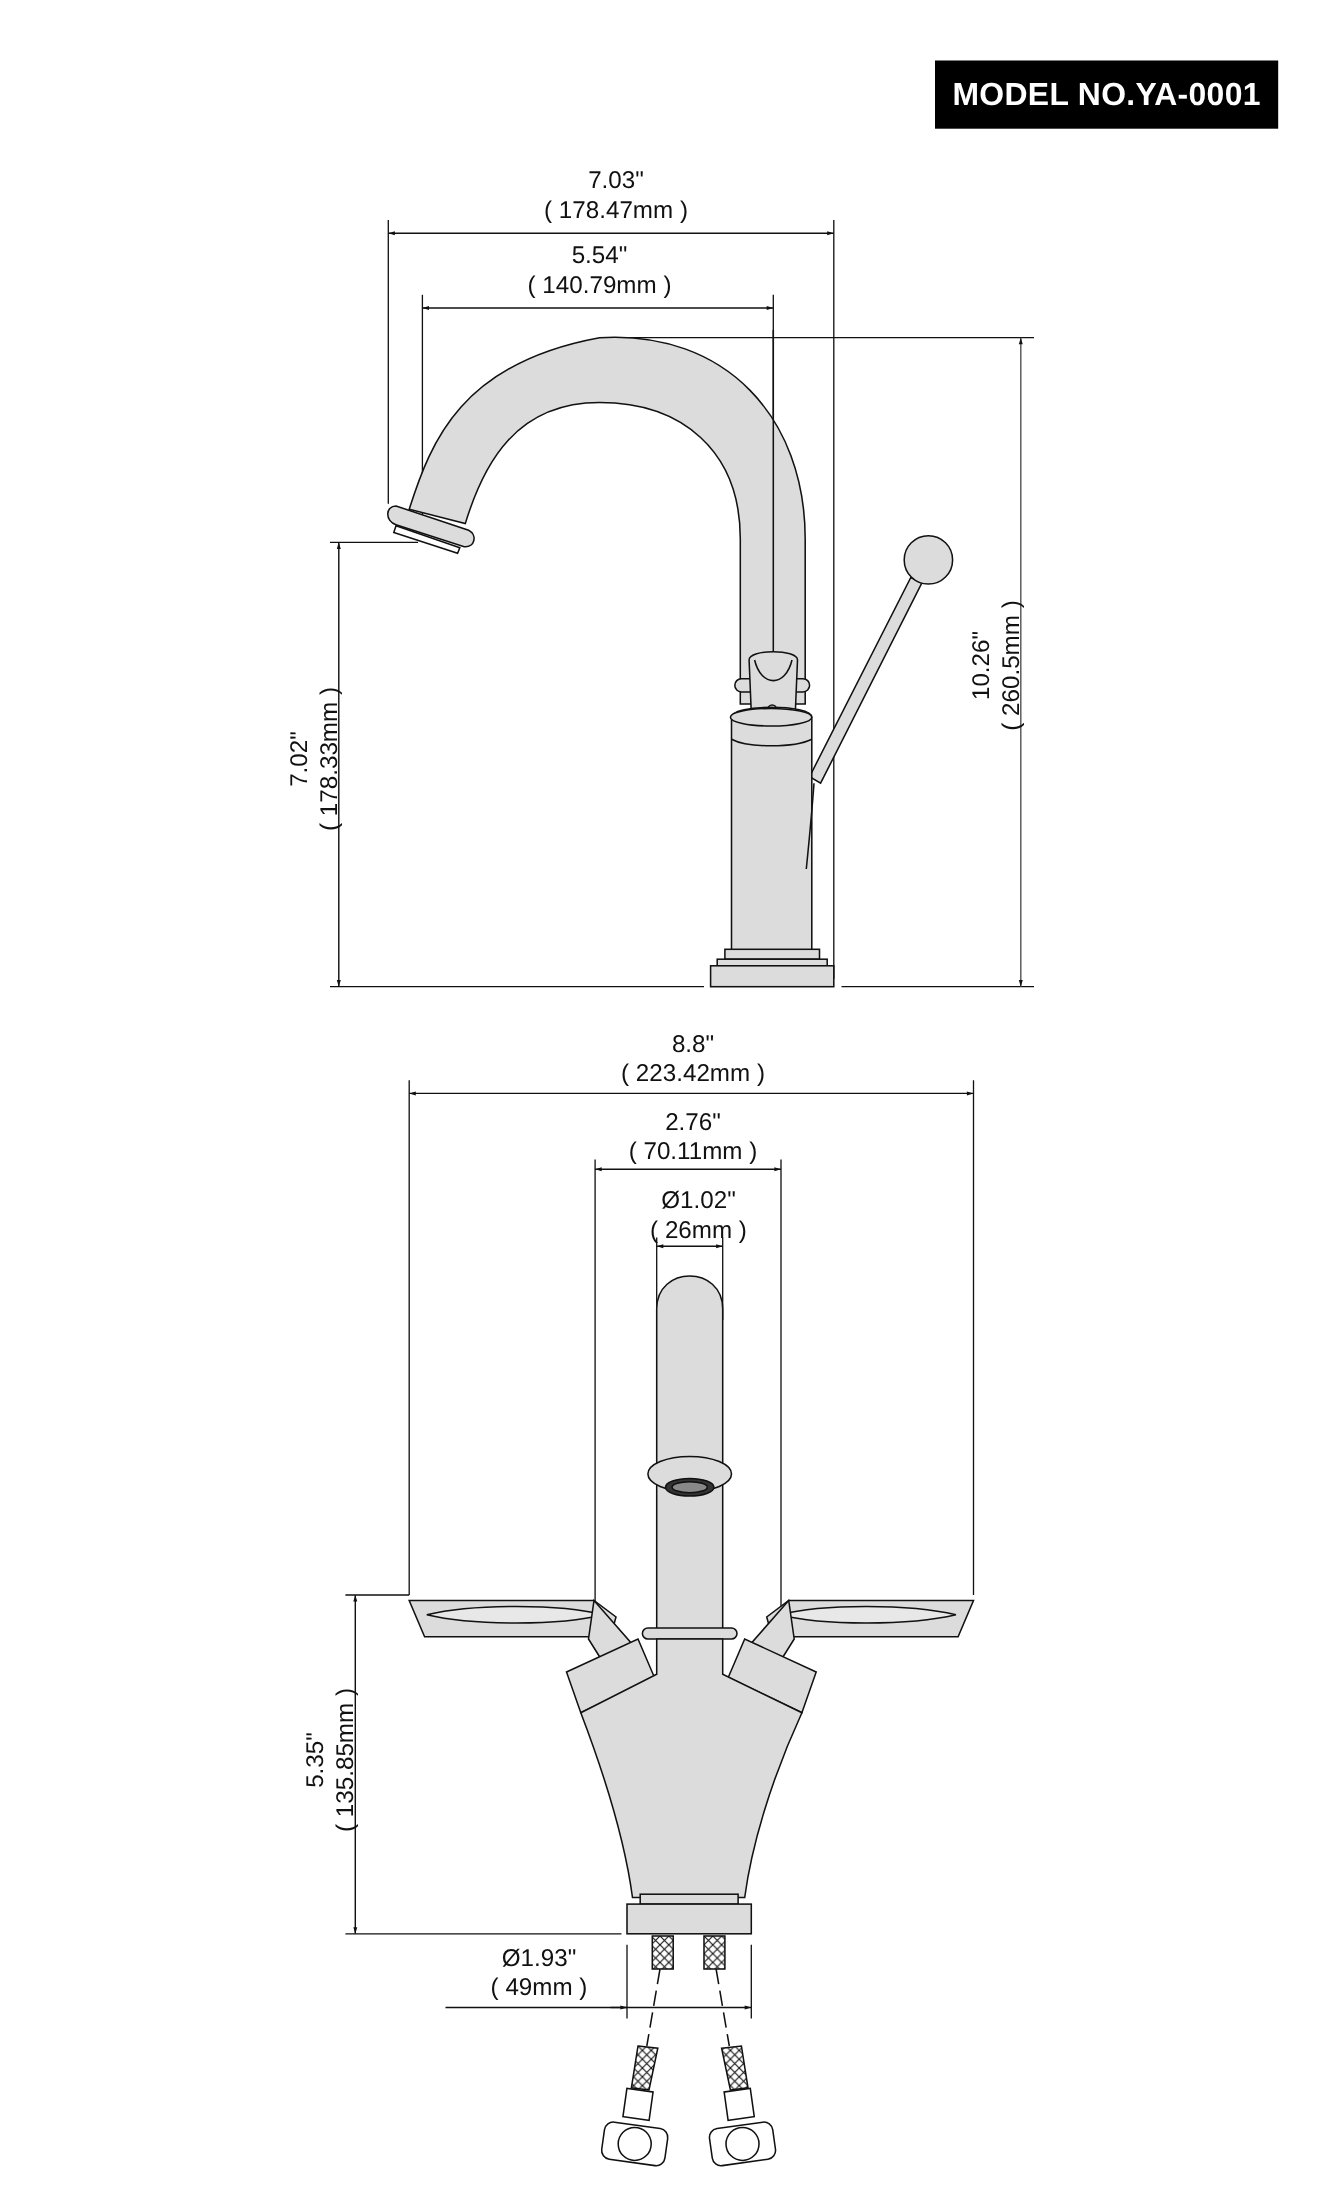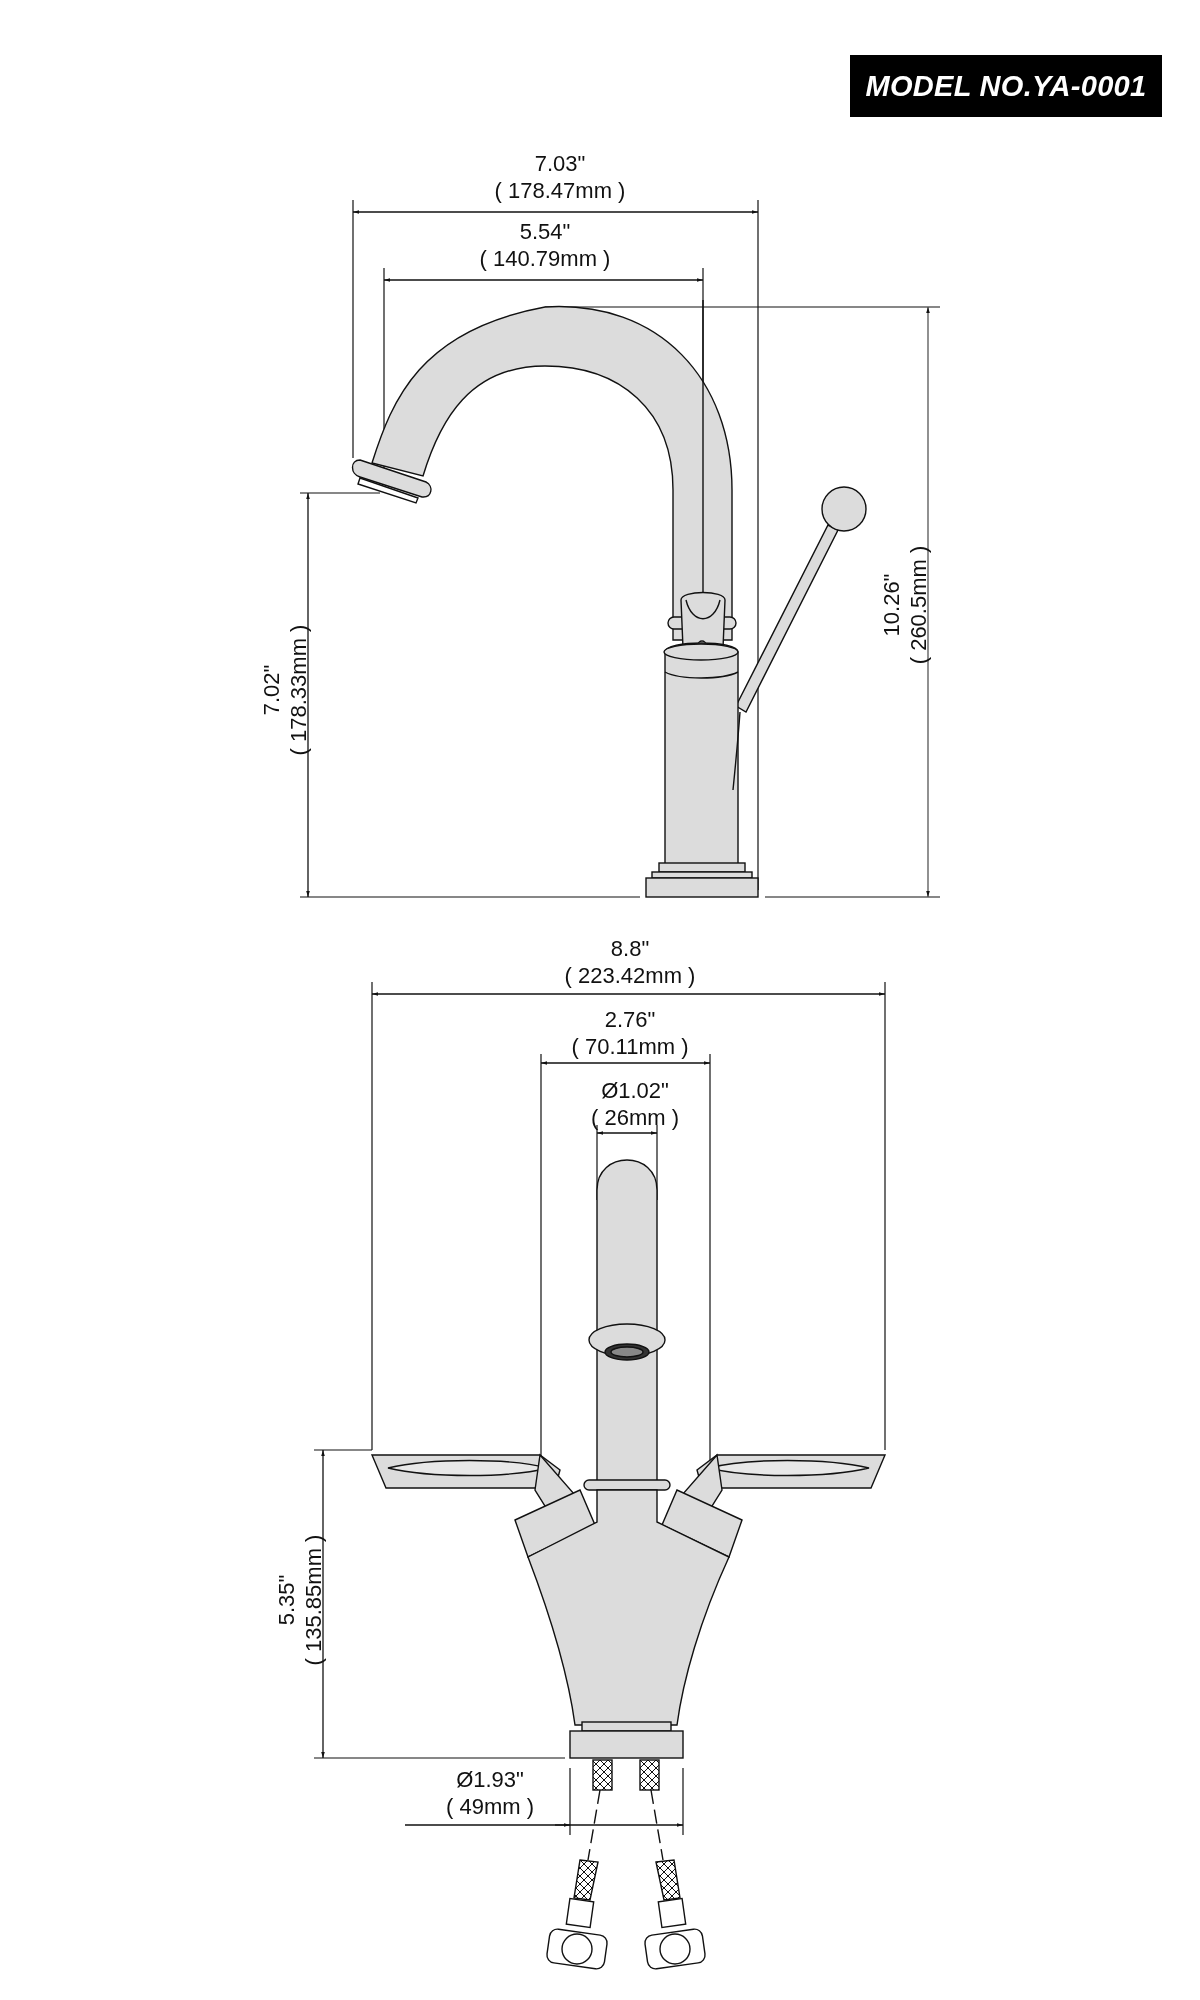--- a/index.html
+++ b/index.html
@@ -1,19 +1,19 @@
 <!DOCTYPE html>
 <html><head>
 <meta charset="utf-8">
 <style>
   html,body{margin:0;padding:0;background:#ffffff;}
   body{width:1200px;height:2000px;position:relative;overflow:hidden;font-family:"Liberation Sans",sans-serif;}
   #drawing{position:absolute;left:0;top:0;width:1200px;height:2000px;}
   .model-box{position:absolute;left:850px;top:55px;width:312px;height:62px;background:#000;display:flex;align-items:center;justify-content:center;}
-  .model-box span{color:#fff;font-weight:bold;font-size:29px;letter-spacing:0.3px;font-family:"Liberation Sans",sans-serif;font-style:italic;}
+  .model-box span{color:#fff;font-weight:bold;font-size:29px;letter-spacing:0.3px;font-family:"Liberation Sans",sans-serif;}
   .dim{position:absolute;font-family:"Liberation Sans",sans-serif;font-size:22px;color:#111;line-height:27px;text-align:center;white-space:nowrap;}
   .dim div{white-space:nowrap;}
   .rot{transform:rotate(-90deg);transform-origin:center center;}
 </style>
 </head>
 <body>
 
 <svg id="drawing" viewBox="0 0 1200 2000" xmlns="http://www.w3.org/2000/svg">
   <defs>
     <marker id="arr" viewBox="0 0 10 10" refX="10" refY="5" markerWidth="14" markerHeight="6" orient="auto-start-reverse" markerUnits="userSpaceOnUse">

